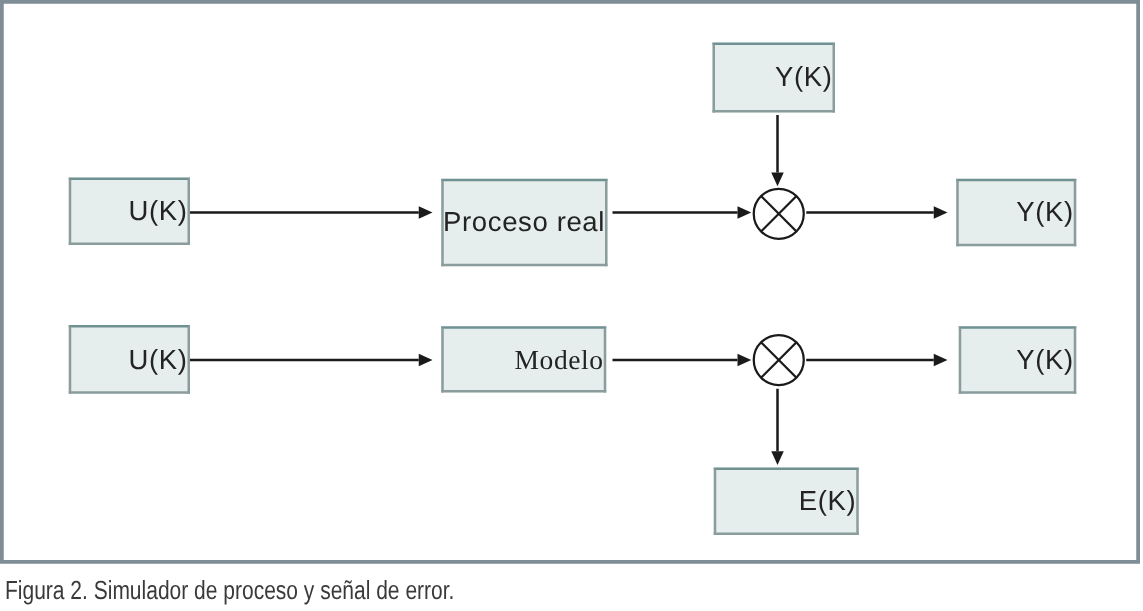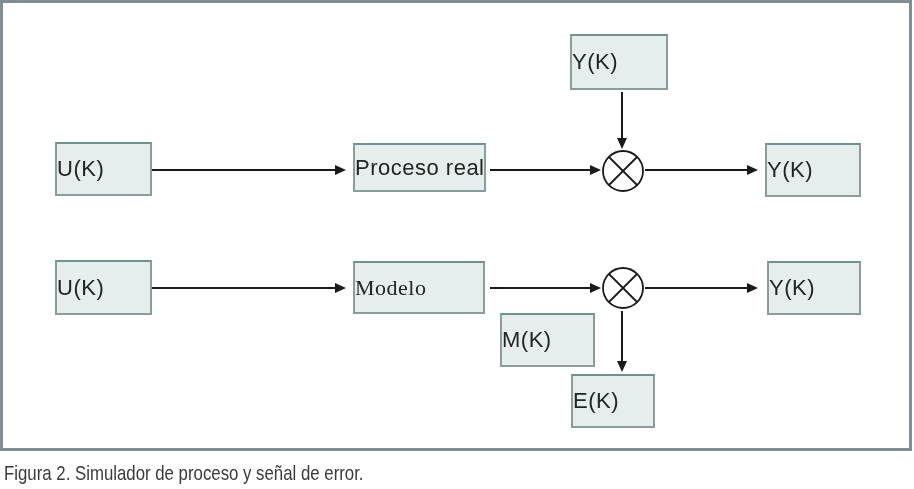--- a/index.html
+++ b/index.html
@@ -24,34 +24,34 @@
     background: transparent;
   }
   .node {
     position: absolute;
     box-sizing: border-box;
     background: var(--box-fill, #e5eeec);
     border: 2px solid var(--box-border, #8a9c9c);
     border-top-color: var(--box-border-top, #6f9191);
     display: flex;
     align-items: center;
-    justify-content: flex-start;
+    justify-content: flex-end;
     font-size: 22px;
     letter-spacing: 0.5px;
     color: var(--label-text, #232323);
     white-space: nowrap;
   }
   .node-u-top        { left: 55px;  top: 142px; width: 97px;  height: 54px; }
-  .node-proceso      { left: 353px; top: 143px; width: 133px; height: 49px; }
+  .node-proceso      { left: 353px; top: 143px; width: 133px; height: 70px; }
   .node-y-top        { left: 570px; top: 34px;  width: 98px;  height: 56px; }
   .node-y-out-top    { left: 765px; top: 143px; width: 96px;  height: 54px; }
   .node-u-bottom     { left: 55px;  top: 260px; width: 97px;  height: 55px; }
   .node-modelo       { left: 353px; top: 261px; width: 132px; height: 53px; font-family: Liberation Serif, serif; }
   .node-m            { left: 500px; top: 313px; width: 95px;  height: 54px; }
-  .node-e            { left: 571px; top: 374px; width: 84px;  height: 54px; }
+  .node-e            { left: 571px; top: 374px; width: 116px;  height: 54px; }
   .node-y-out-bottom { left: 767px; top: 261px; width: 94px;  height: 54px; }
 
   .junction {
     position: absolute;
     width: 44px; height: 44px;
   }
   .junction-top    { left: 601px; top: 149px; }
   .junction-bottom { left: 601px; top: 266px; }
   .junction circle {
     fill: #ffffff;
@@ -157,23 +157,20 @@
   </div>
 
   <div class="arrow-h a5"></div>
 
   <div class="node node-modelo">
     <span>Modelo</span>
   </div>
 
   <div class="arrow-h a6"></div>
 
-  <div class="node node-m">
-    <span>M(K)</span>
-  </div>
 
   <svg class="junction junction-bottom" viewBox="0 0 44 44">
     <circle cx="22" cy="22" r="20"></circle>
     <line x1="8" y1="8" x2="36" y2="36"></line>
     <line x1="36" y1="8" x2="8" y2="36"></line>
   </svg>
 
   <div class="arrow-h a7"></div>
 
   <div class="node node-y-out-bottom">

